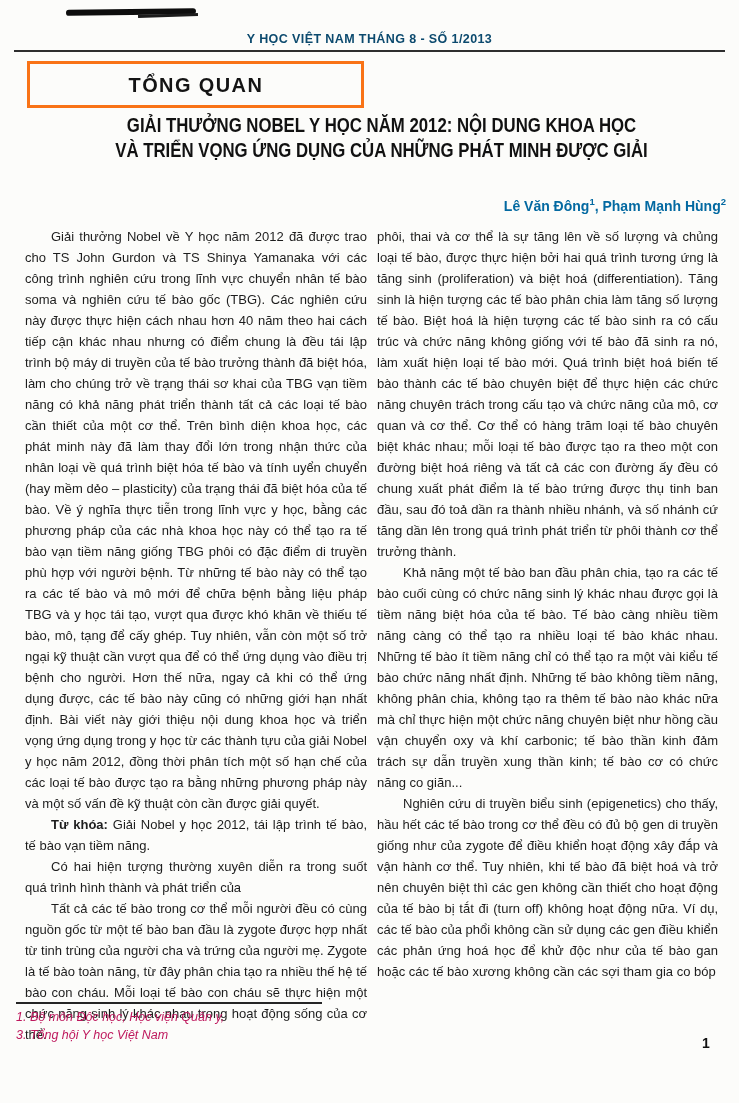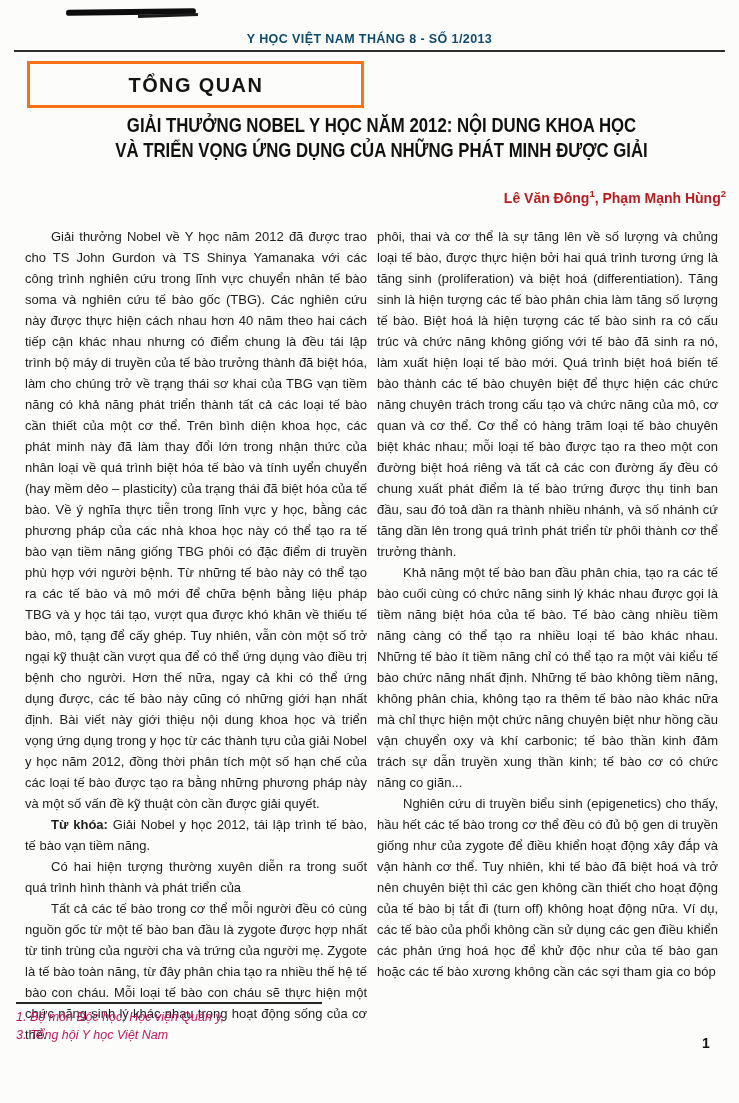--- a/index.html
+++ b/index.html
@@ -42,22 +42,22 @@
     font-weight:bold; font-size:21px; letter-spacing:1.5px;
     transform:scaleX(0.95); color:#141414;
   }
   .article-title {
     position:absolute; top:113px; left:12px; width:100%;
     text-align:center; font-weight:bold; font-size:19.5px;
     line-height:25px; color:#111;
   }
   .title-line { transform:scaleX(0.86); transform-origin:50% 50%; white-space:nowrap; }
   .authors {
-    position:absolute; top:188px; right:13px;
-    font-weight:bold; font-size:14px; color:#b91c1c;
+    position:absolute; top:196px; right:13px;
+    font-weight:bold; font-size:14px; color:#0369a1;
   }
   .authors sup { font-size:9.5px; }
   .col { position:absolute; top:226px; }
   .col-left  { left:25px;  width:342px; }
   .col-right { left:377px; width:341px; }
   .col p {
     margin:0; text-align:justify;
     font-size:13px; line-height:21px; color:#1d1d1d;
   }
   .indent { text-indent:26px; }

